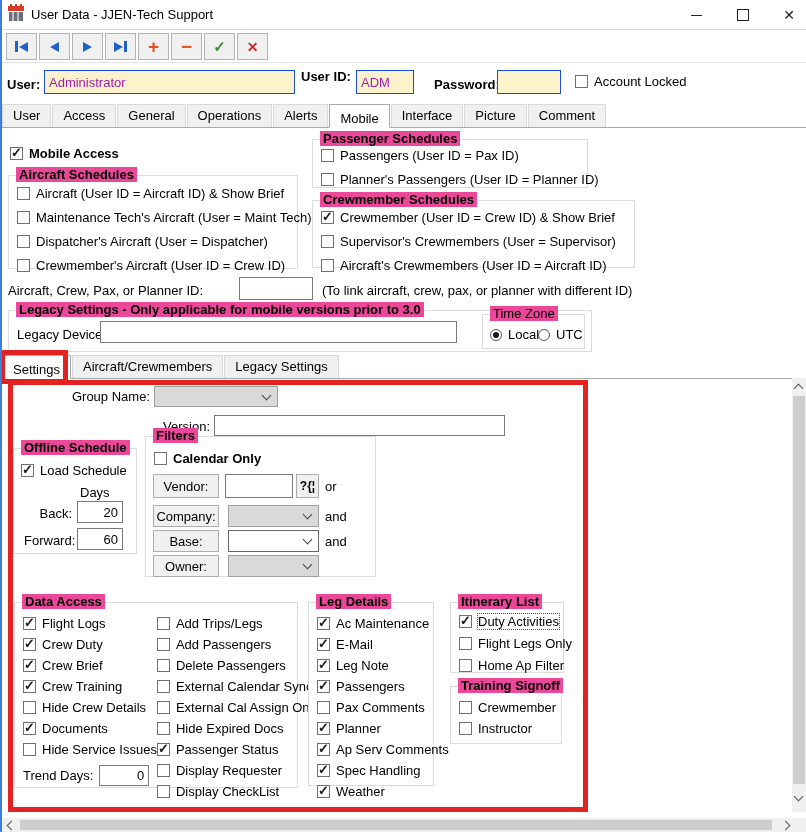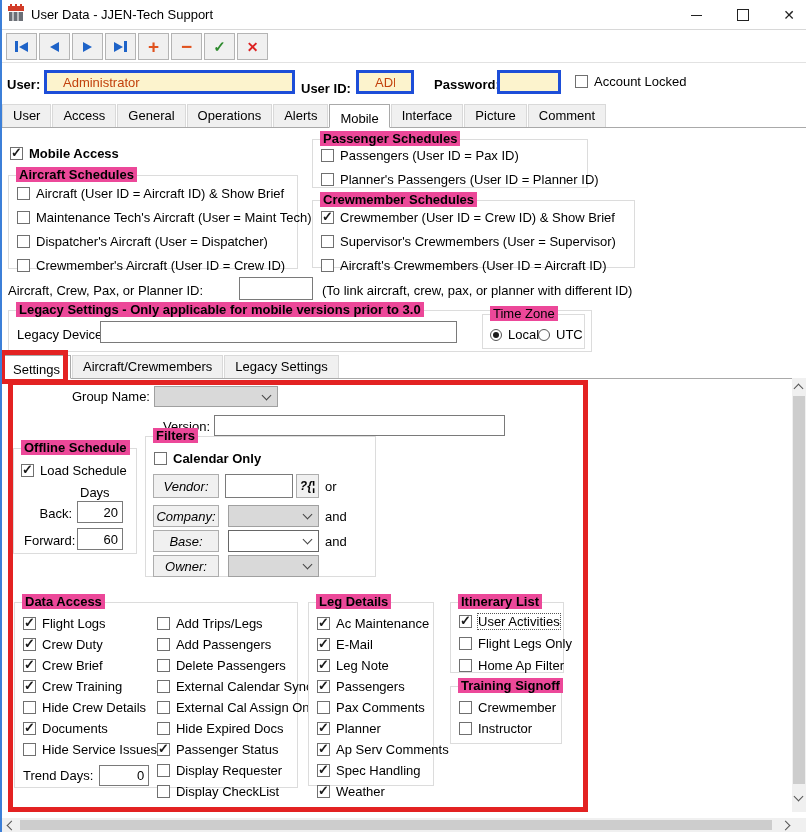--- a/index.html
+++ b/index.html
@@ -21,21 +21,21 @@
   .tbtn{position:absolute;top:33px;width:31px;height:27px;background:#f0f0f0;border:1px solid #b4b4b4;box-sizing:border-box;display:flex;align-items:center;justify-content:center;gap:1px;}
   .tri-r{width:0;height:0;border-left:9px solid #1e63c8;border-top:5.5px solid transparent;border-bottom:5.5px solid transparent;}
   .tri-l{width:0;height:0;border-right:9px solid #1e63c8;border-top:5.5px solid transparent;border-bottom:5.5px solid transparent;}
   .vbar{width:2.5px;height:11px;background:#1e63c8;}
   .glyph-plus{color:#e0521e;font-size:19px;font-weight:700;line-height:1;}
   .glyph-minus{color:#e0521e;font-size:19px;font-weight:700;line-height:1;}
   .glyph-check{color:#2e8b2e;font-size:15px;font-weight:700;line-height:1;}
   .glyph-x{color:#dd2222;font-size:14px;font-weight:700;line-height:1;}
   .toolsep{position:absolute;left:0;top:62px;width:806px;height:1px;background:#e2e2e2;}
   
-  .yfield{position:absolute;background:#fcf3cd;border:3px solid #1d4ed8;box-sizing:border-box;font-family:"Liberation Sans",sans-serif;font-size:13px;padding:0 16px;color:#c2410c;}
+  .yfield{position:absolute;background:#fcf3cd;border:1px solid #1d4ed8;box-sizing:border-box;font-family:"Liberation Sans",sans-serif;font-size:13px;padding:0 4px;color:#a21caf;}
   .wfield{position:absolute;background:#fff;border:1px solid #7a7a7a;box-sizing:border-box;font-family:"Liberation Sans",sans-serif;font-size:13px;padding:0 4px;color:#000;}
   .num{text-align:right;}
   
   .cb{width:13px;height:13px;border:1px solid #707070;background:#fff;display:inline-block;position:relative;flex:none;box-sizing:border-box;}
   .cb.on:after{content:"\2713";position:absolute;left:0px;top:-3px;font-size:13px;font-weight:700;color:#1a1a1a;}
   .radio{width:12px;height:12px;border:1px solid #555;border-radius:50%;background:#fff;display:inline-block;position:relative;flex:none;box-sizing:border-box;}
   .radio.on:after{content:"";position:absolute;left:2px;top:2px;width:6px;height:6px;border-radius:50%;background:#1a1a1a;}
   .row{display:flex;align-items:center;gap:6px;white-space:nowrap;}
   .focusable.on{outline:1px dotted #555;}
   
@@ -44,21 +44,21 @@
   .tab.on{background:#fff;border:1px solid #a9a9a9;border-bottom:1px solid #fff;margin-bottom:-1px;padding-top:6px;z-index:2;}
   
   .g{position:absolute;border:1px solid #dcdcdc;box-sizing:border-box;background:#fff;}
   .gt{position:absolute;top:-9px;left:7px;background:#ec4899;padding:0 3px;font-weight:700;white-space:nowrap;}
   .gt.normal{font-weight:400;}
   
   .dd{position:absolute;box-sizing:border-box;display:flex;align-items:center;justify-content:flex-end;padding-right:7px;}
   .dd.gray{background:#d9d9d9;border:1px solid #a0a0a0;}
   .dd.white{background:#fff;border:1px solid #666;}
   .chev{width:6px;height:6px;border-right:1.6px solid #444;border-bottom:1.6px solid #444;transform:rotate(45deg);margin-top:-3px;}
-  .fbtn{position:absolute;background:#f0f0f0;border:1px solid #adadad;box-sizing:border-box;display:flex;align-items:center;justify-content:center;white-space:nowrap;font-style:italic;}
+  .fbtn{position:absolute;background:#f0f0f0;border:1px solid #adadad;box-sizing:border-box;display:flex;align-items:center;justify-content:center;white-space:nowrap;}
   
   .ann{position:absolute;border:5px solid #e32222;box-sizing:border-box;z-index:30;pointer-events:none;}
   
   .vscroll{position:absolute;left:792px;top:378px;width:14px;height:434px;background:#f0f0f0;}
   .vthumb{position:absolute;left:1px;top:18px;width:12px;height:388px;background:#cdcdcd;}
   .hscroll{position:absolute;left:2px;top:818px;width:804px;height:14px;background:#f0f0f0;}
   .hthumb{position:absolute;left:18px;top:2px;width:752px;height:10px;background:#cdcdcd;}
   .sarrow{width:6px;height:6px;position:absolute;border-right:1.7px solid #555;border-bottom:1.7px solid #555;}
   .leftborder{position:absolute;left:0;top:0;width:2px;height:832px;background:#3c7fd8;z-index:40;}
 </style>
@@ -113,21 +113,21 @@
   <div class="tbtn" style="left:204px">
       <span class="glyph-check">✓</span>
     </div>
   <div class="tbtn" style="left:237px">
       <span class="glyph-x">✕</span>
     </div>
   <div class="toolsep"></div>
 
   <span class="abs b nowrap" style="left:7px;top:77px">User:</span>
   <input class="yfield" style="left: 44px; top: 70px; width: 251px; height: 24px;" readonly="" value="Administrator">
-  <span class="abs b nowrap" style="left:301px;top:81px">User ID:</span>
+  <span class="abs b nowrap" style="left:301px;top:69px">User ID:</span>
   <input class="yfield" style="left: 356px; top: 70px; width: 58px; height: 24px;" readonly="" value="ADM">
   <span class="abs b nowrap" style="left:434px;top:77px">Password:</span>
   <input class="yfield" style="left: 497px; top: 70px; width: 64px; height: 24px;" readonly="" value="">
   <div class="row abs" style="left:575px;top:74px">
     <span class="cb"></span>
     <span>Account Locked</span>
   </div>
 
   <div class="tabstrip" style="left:2px;top:104px;width:804px;height:24px">
     <div class="tab"><span>User</span></div>
@@ -393,21 +393,21 @@
           <span>Weather</span>
         </div>
     </div>
   </div>
 
   <div class="g" style="left:450px;top:602px;width:114px;height:71px">
     <span class="gt">Itinerary List</span>
     <div style="padding:11px 0 0 8px">
       <div class="row" style="margin-bottom:7px">
           <span class="cb on"></span>
-          <span class="focusable on">User Activities</span>
+          <span class="focusable on">Duty Activities</span>
         </div>
       <div class="row" style="margin-bottom:7px">
           <span class="cb"></span>
           <span>Flight Legs Only</span>
         </div>
       <div class="row">
           <span class="cb"></span>
           <span>Home Ap Filter</span>
         </div>
     </div>

